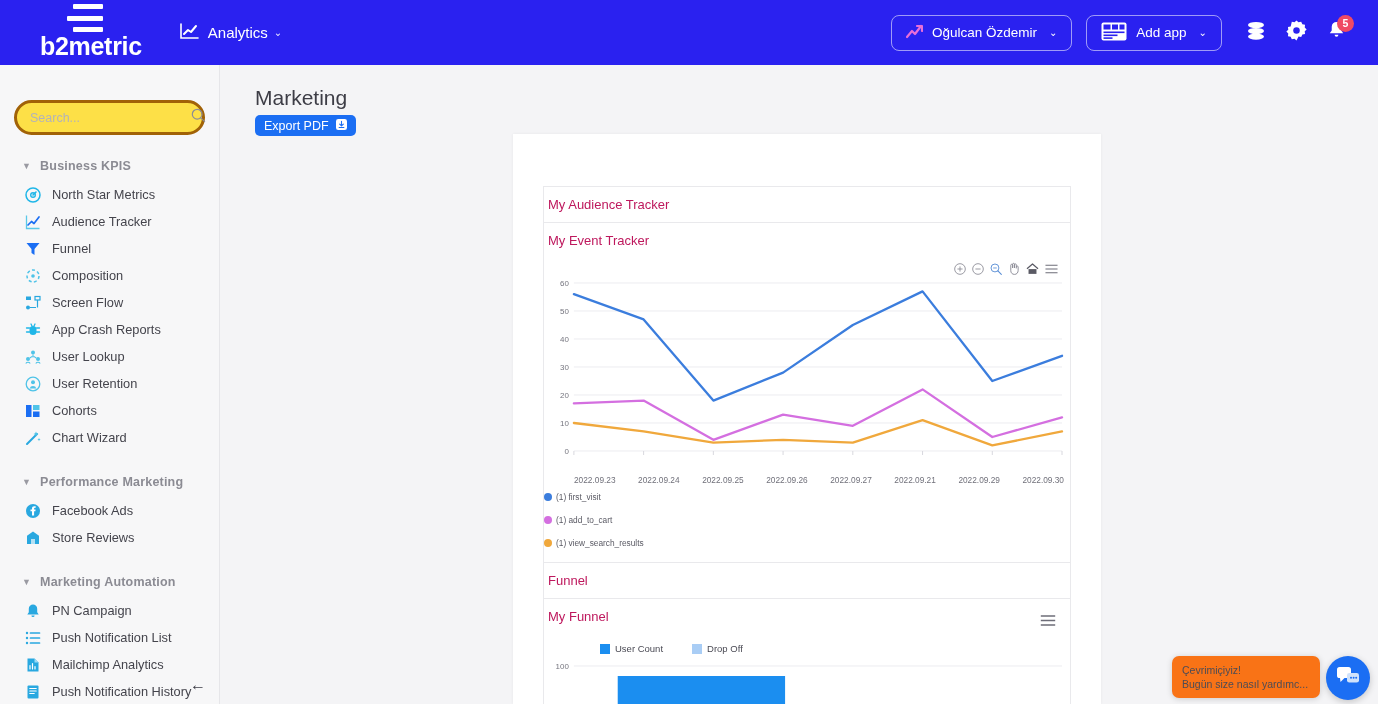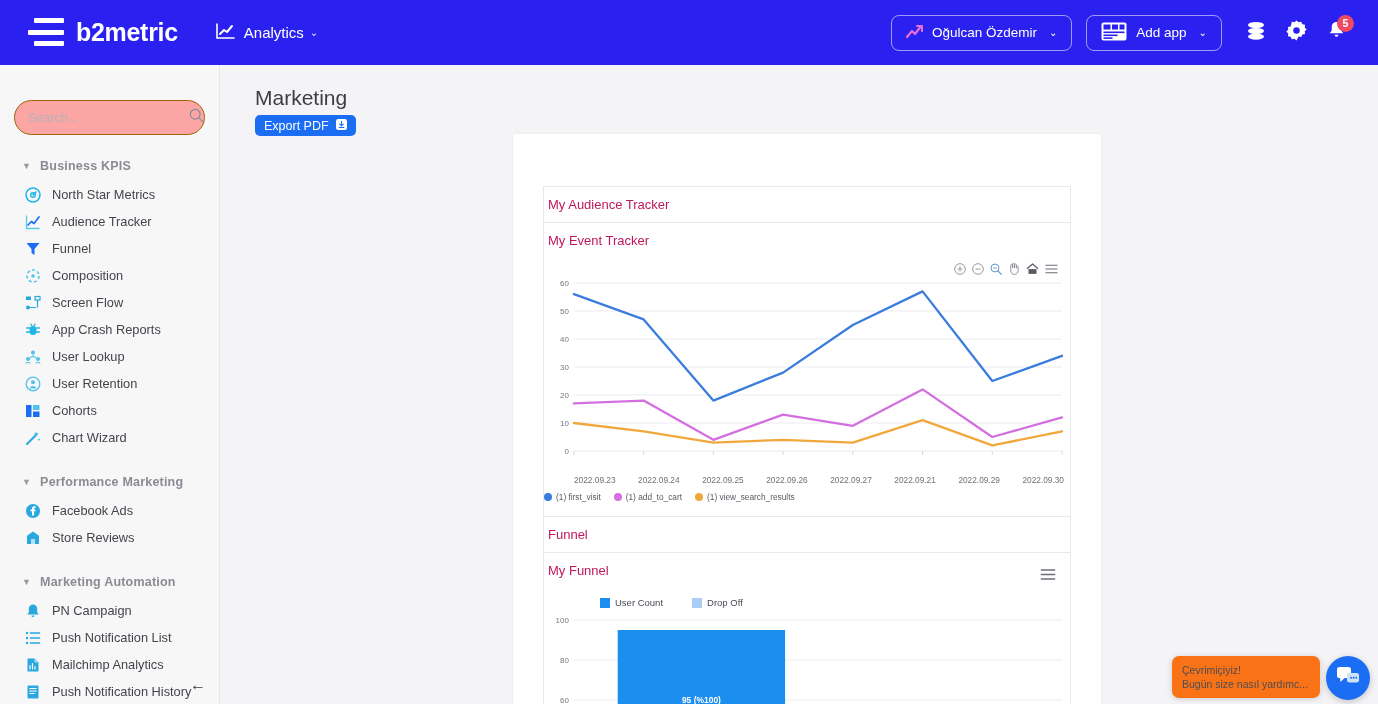--- a/index.html
+++ b/index.html
@@ -10,21 +10,21 @@
     overflow: hidden;
   }
   .app { position: relative; width: 1378px; height: 704px; }
 
   
   .topbar {
     position: absolute; left: 0; top: 0; width: 1378px; height: 65px;
     background: #2a21f0;
     display: flex; align-items: center;
   }
-  .logo-wrap { display: flex; align-items: flex-start; margin-left: 28px; }
+  .logo-wrap { display: flex; align-items: center; margin-left: 28px; flex-direction: column; }
   .logo-mark { width: 36px; height: 28px; display: flex; flex-direction: column;
     justify-content: space-between; }
   .logo-mark i { display: block; height: 5px; background: #fff; border-radius: 1px; }
   .logo-mark i:nth-child(1) { width: 30px; margin-left: 6px; }
   .logo-mark i:nth-child(2) { width: 36px; }
   .logo-mark i:nth-child(3) { width: 30px; margin-left: 6px; }
   .logo-text { color: #fff; font-size: 25px; font-weight: 700; margin-left: 12px; letter-spacing: -0.3px; }
 
   .nav-analytics { display: flex; align-items: center; margin-left: 38px; color: #fff;
     font-size: 15px; cursor: pointer; }
@@ -49,22 +49,22 @@
     padding: 0 4px;
   }
 
   
   .sidebar {
     position: absolute; left: 0; top: 65px; width: 220px; height: 639px;
     background: #f7f7f8; border-right: 1px solid #e6e6e9;
     overflow: hidden;
   }
   .search-box {
-    margin: 35px 14px 0 14px; height: 35px; background: #fca5a5;
-    border: 1px solid #a16207; border-radius: 18px;
+    margin: 35px 14px 0 14px; height: 35px; background: #fde047;
+    border: 3px solid #a16207; border-radius: 18px;
     display: flex; align-items: center; padding: 0 13px;
   }
   .search-box input {
     border: none; outline: none; flex: 1; font-size: 12.5px; color: #555;
     font-family: "Liberation Sans", sans-serif; background: transparent;
   }
   .search-box input::placeholder { color: #b3b3b8; }
 
   .sec-head {
     display: flex; align-items: center; margin: 24px 0 8px 22px;
@@ -118,22 +118,22 @@
     gap: 6px; padding: 4px 12px 0 0; color: #7d7d88;
   }
   .chart-toolbar span { cursor: pointer; display: flex; align-items: center; }
 
   .linechart-wrap { position: relative; width: 100%; height: 198px; }
   .xlabels {
     display: flex; justify-content: space-between;
     padding: 2px 6px 0 30px; font-size: 8.3px; color: #70707a;
   }
   .legend {
-    display: flex; justify-content: flex-start; gap: 13px; padding: 7px 0 14px 0;
-    font-size: 8.3px; color: #5a5a64;
+    display: flex; justify-content: space-between; gap: 13px; padding: 7px 0 14px 0;
+    font-size: 8.3px; color: #5a5a64; flex-direction: column;
   }
   .legend .it { display: flex; align-items: center; cursor: pointer; }
   .legend .dot { width: 8px; height: 8px; border-radius: 50%; margin-right: 4px; }
 
   
   .funnel-legend {
     display: flex; gap: 29px; padding: 9px 0 2px 56px; font-size: 9.5px; color: #4a4a54;
   }
   .funnel-legend .it { display: flex; align-items: center; cursor: pointer; }
   .funnel-legend .sq { width: 10px; height: 10px; margin-right: 5px; }

